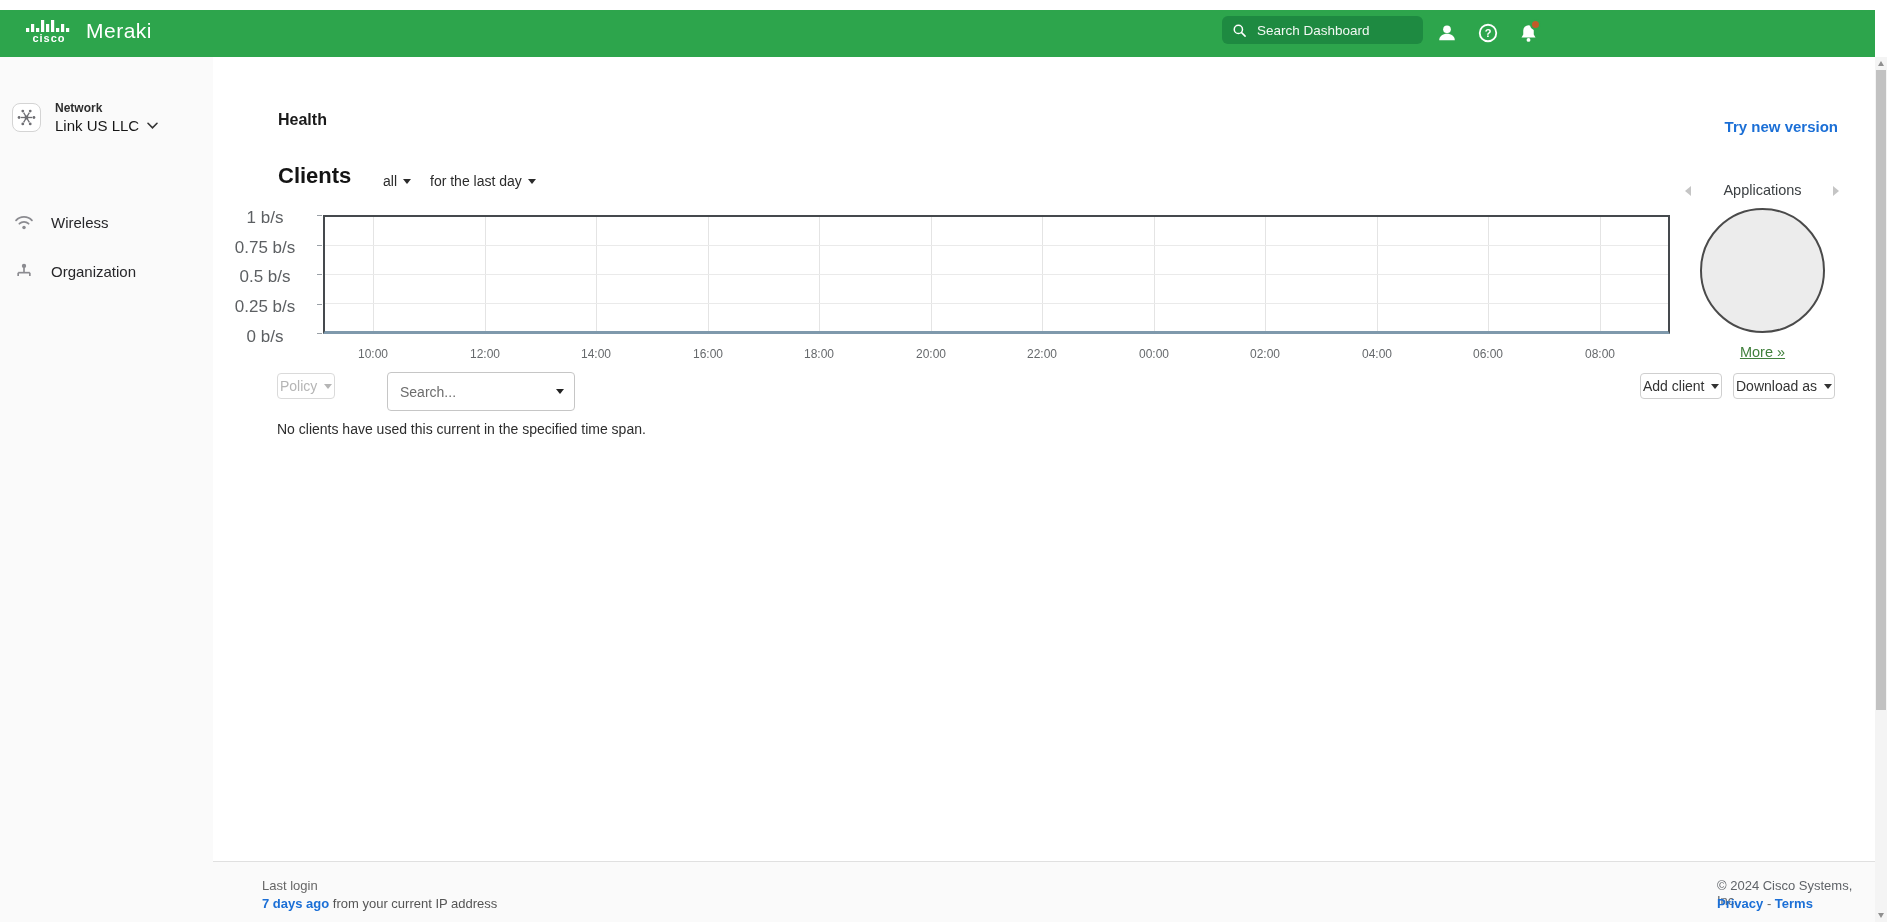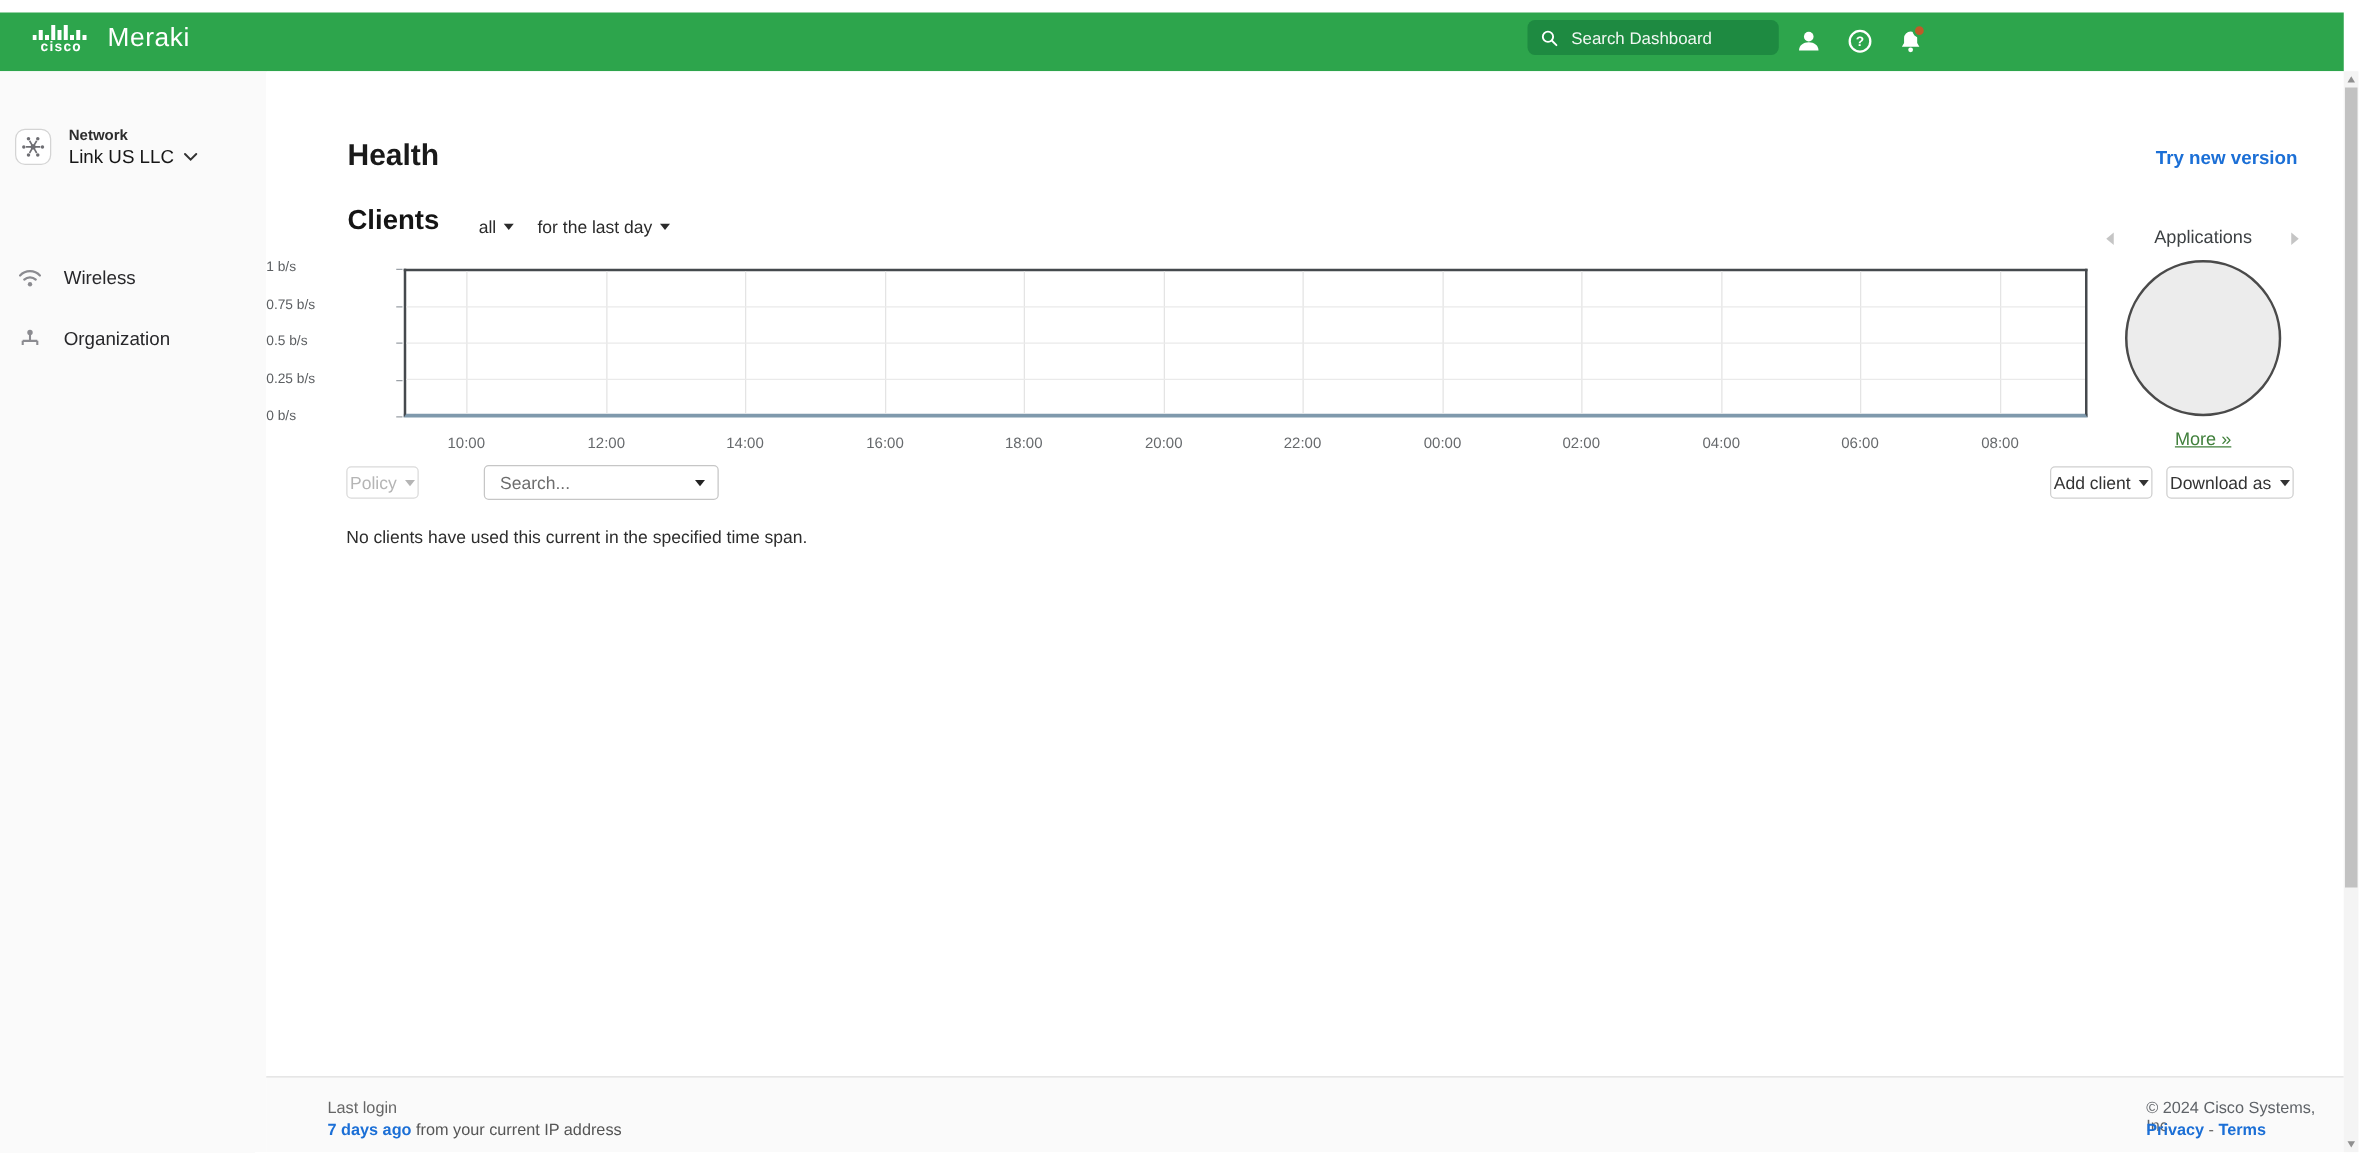--- a/index.html
+++ b/index.html
@@ -24,49 +24,49 @@
   .net-icon-box{position:absolute;left:12px;top:46px;width:29px;height:29px;border:1.5px solid #d4d4d4;border-radius:8px;background:#fff;display:flex;align-items:center;justify-content:center;}
   .net-label{position:absolute;left:55px;top:44px;font-size:12px;font-weight:bold;color:#2d2d2d;}
   .net-value{position:absolute;left:55px;top:60px;font-size:15px;font-weight:500;color:#161616;display:flex;align-items:center;gap:7px;cursor:pointer;}
   .nav-item{position:absolute;left:4px;width:205px;height:38px;border-radius:8px;display:flex;align-items:center;cursor:pointer;}
   .nav-item.active{background:#f0f0f1;}
   .nav-item .nicon{width:20px;margin-left:10px;display:flex;justify-content:center;}
   .nav-item .nlabel{margin-left:17px;font-size:15px;font-weight:500;color:#27272a;}
 
   
   .main{position:absolute;left:213px;top:57px;width:1662px;height:804px;background:#fff;}
-  .page-title{position:absolute;left:65px;top:54px;font-size:24px;font-weight:bold;color:#1a1a1a;}
+  .page-title{position:absolute;left:65px;top:54px;font-size:16px;font-weight:bold;color:#1a1a1a;}
   .try-new{position:absolute;right:37px;top:61px;font-size:15px;font-weight:bold;color:#1b6fd6;text-decoration:none;cursor:pointer;}
   .clients-title{position:absolute;left:65px;top:106px;font-size:22px;font-weight:bold;color:#141414;}
   .mini-dd{position:absolute;top:116px;font-size:14px;color:#2b2b2b;display:flex;align-items:center;gap:6px;cursor:pointer;}
   .dd-all{left:170px;} .dd-range{left:217px;}
   .caret{width:0;height:0;border-left:4px solid transparent;border-right:4px solid transparent;border-top:5px solid #2b2b2b;display:inline-block;}
 
   
-  .ylab{position:absolute;left:0;width:104px;text-align:left;font-size:11px;color:#5c5f62;}
+  .ylab{position:absolute;left:0;width:104px;text-align:center;font-size:17px;color:#5c5f62;}
   .ytick{position:absolute;left:104px;width:5px;height:1px;background:#9aa0a6;}
   .plot{position:absolute;left:110px;top:158px;width:1347px;height:119px;border-top:2px solid #45494d;border-left:2px solid #45494d;border-right:2px solid #45494d;border-bottom:3px solid #7f99ac;background:#fff;}
   .vg{position:absolute;top:0;bottom:0;width:1px;background:#e4e4e4;}
   .hg{position:absolute;left:0;right:0;height:1px;background:#eaeaea;}
   .xlab{position:absolute;top:290px;width:60px;text-align:center;font-size:12px;color:#66696c;}
 
   
   .apps-title{position:absolute;left:1487px;top:125px;width:125px;text-align:center;font-size:14.5px;color:#3c4043;}
   .apps-arrow{position:absolute;top:129px;width:0;height:0;border-top:5px solid transparent;border-bottom:5px solid transparent;cursor:pointer;}
   .apps-arrow.left{left:1472px;border-right:6px solid #c5c5c5;}
   .apps-arrow.right{left:1620px;border-left:6px solid #c5c5c5;}
   .apps-pie{position:absolute;left:1487px;top:151px;width:125px;height:125px;border-radius:50%;background:#ececec;border:2px solid #4a4a4a;}
   .more-link{position:absolute;left:1487px;top:287px;width:125px;text-align:center;font-size:14.5px;color:#41803c;text-decoration:underline;cursor:pointer;}
 
   
   .btn{position:absolute;height:26px;border:1px solid #cfcfcf;border-radius:4px;background:#fff;font-size:14px;color:#333;display:flex;align-items:center;justify-content:center;gap:7px;cursor:pointer;padding:0 2px;}
   .btn .caret{border-top-color:#333;}
   .btn-policy{left:64px;top:316px;color:#b5b5b5;border-color:#dadada;}
   .btn-policy .caret{border-top-color:#b5b5b5;}
-  .search-select{position:absolute;left:174px;top:315px;width:188px;height:28px;border:1px solid #c6c6c6;border-radius:4px;background:#fff;display:flex;align-items:center;padding:0 10px;cursor:pointer;}
+  .search-select{position:absolute;left:174px;top:315px;width:188px;height:39px;border:1px solid #c6c6c6;border-radius:4px;background:#fff;display:flex;align-items:center;padding:0 10px;cursor:pointer;}
   .search-select input{border:none;outline:none;font-size:14px;color:#6d6d6d;width:140px;background:transparent;}
   .search-select input::placeholder{color:#6d6d6d;opacity:1;}
   .search-select .caret{margin-left:auto;border-top-color:#222;}
   .btn-add{left:1427px;top:316px;}
   .btn-download{left:1520px;top:316px;}
   .empty-msg{position:absolute;left:64px;top:364px;font-size:14px;color:#2d2d2d;}
 
   
   .footer{position:absolute;left:213px;top:861px;width:1662px;height:61px;background:#fafafa;border-top:1px solid #e0e0e0;}
   .f-label{position:absolute;left:49px;top:16px;font-size:13px;color:#666;}

